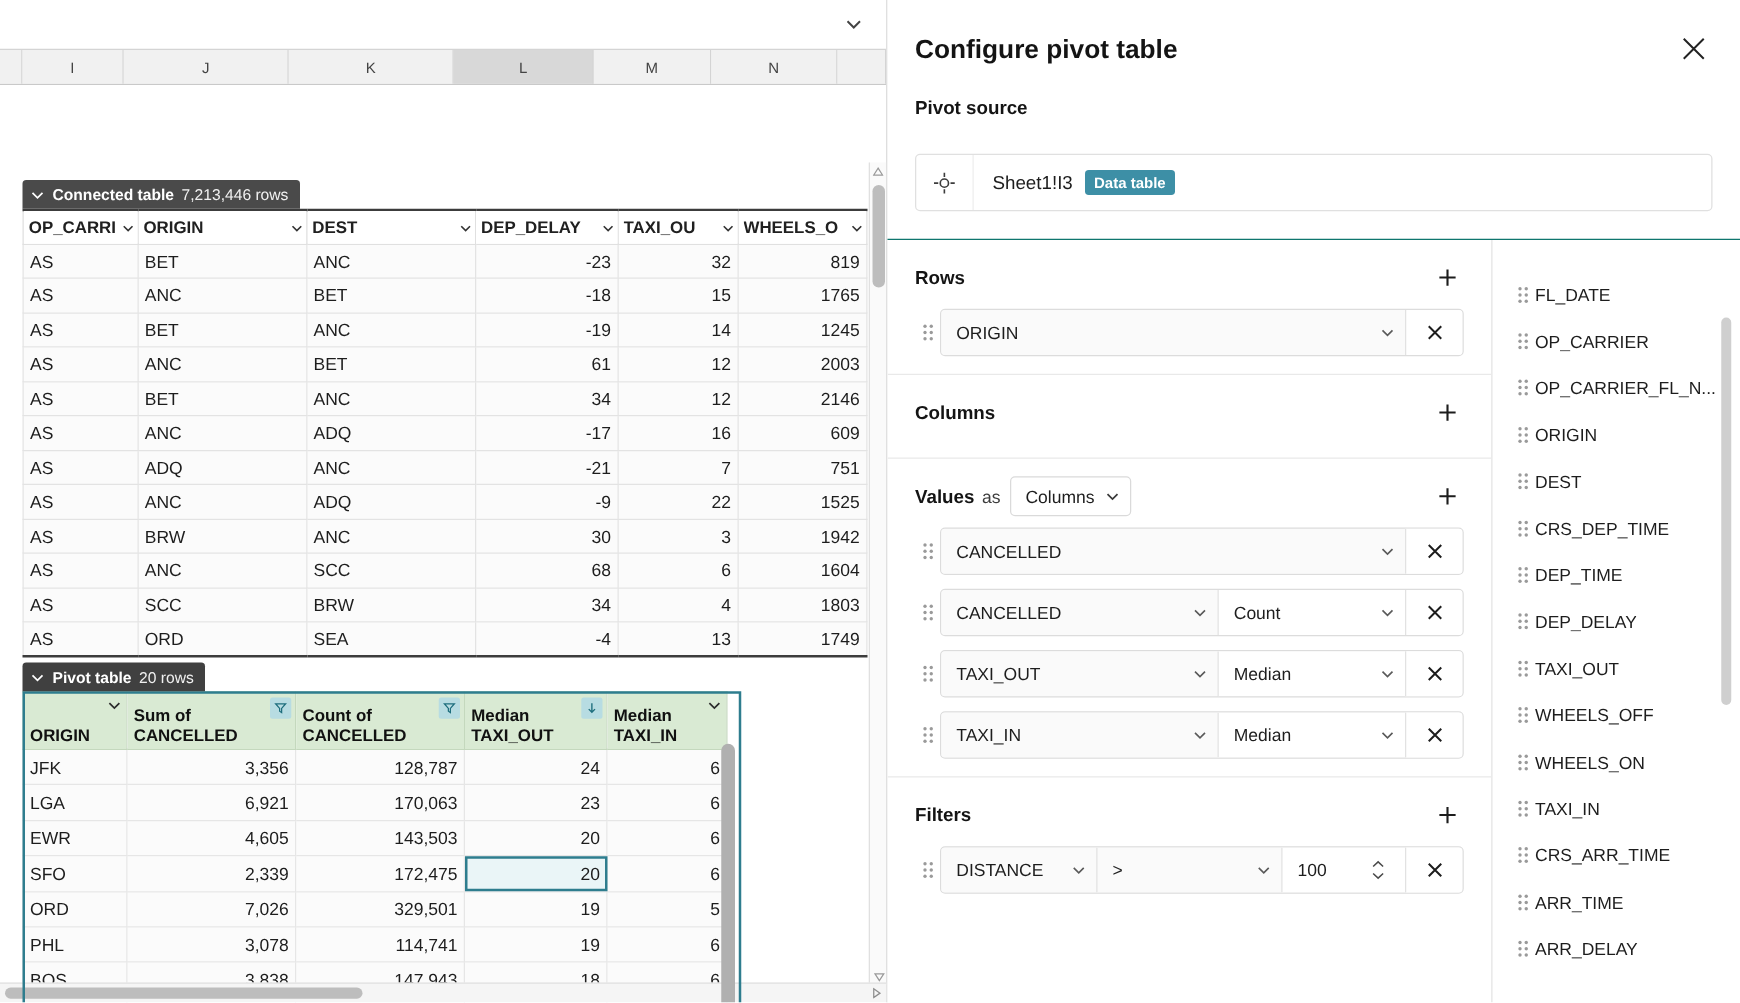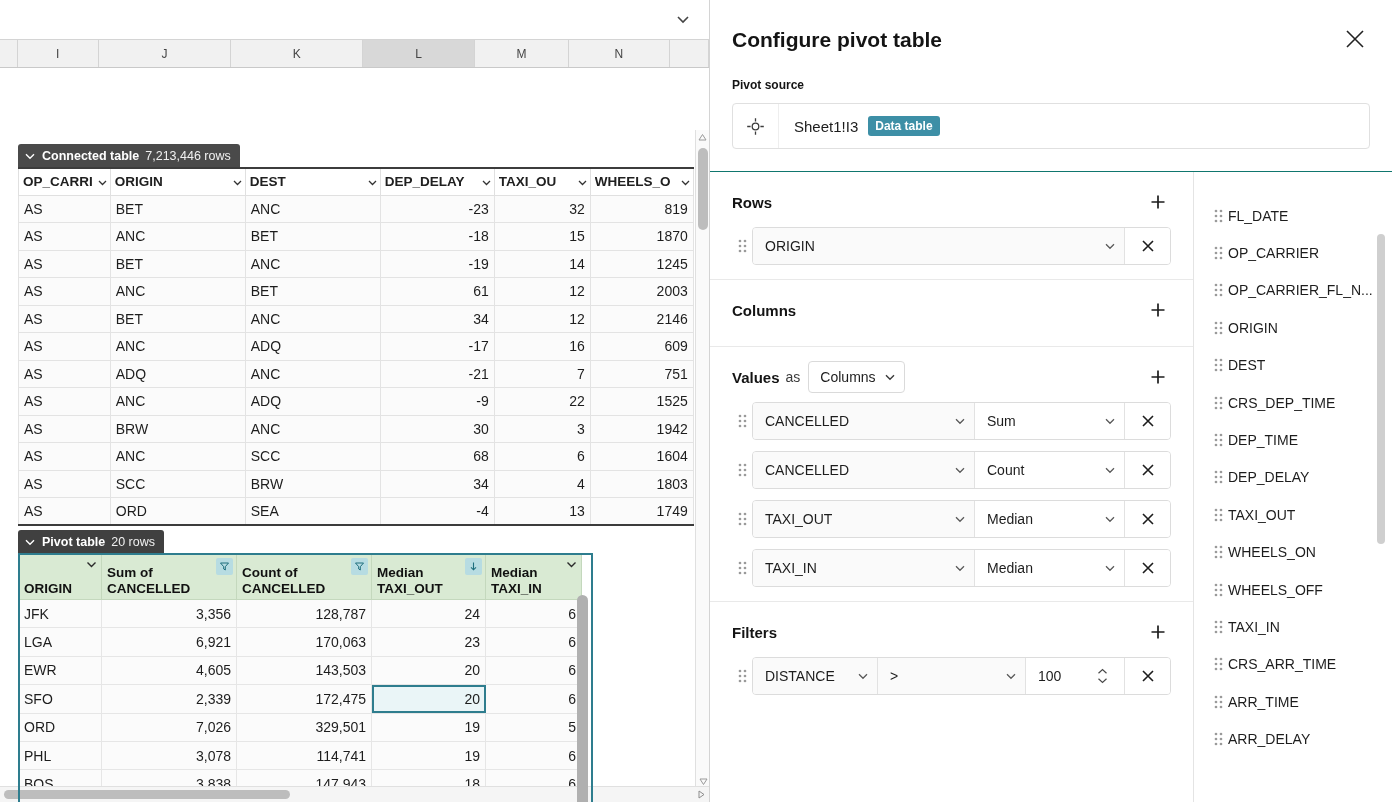--- a/index.html
+++ b/index.html
@@ -156,21 +156,21 @@
   }
 
   
   .panel { width: 682px; height: 802px; background: #ffffff; position: relative; display: flex; flex-direction: column; }
   .panel-head { height: 78px; position: relative; flex: 0 0 78px; }
   .panel-title { position: absolute; left: 22px; top: 28px; font-size: 21px; font-weight: 700; color: #141414; }
   .close-btn { position: absolute; right: 22px; top: 24px; width: 30px; height: 30px;
                display:flex; align-items:center; justify-content:center; cursor: pointer; }
 
   .src-block { padding: 0 22px; }
-  .src-label { font-size: 12px; font-weight: 700; color: #141414; margin-bottom: 11px; }
+  .src-label { font-size: 15px; font-weight: 700; color: #141414; margin-bottom: 28px; }
   .src-box {
     display: flex; align-items: center;
     height: 46px; border: 1px solid #e0e0e0; border-radius: 4px; background: #fff;
   }
   .src-icon { width: 46px; height: 100%; display:flex; align-items:center; justify-content:center;
               border-right: 1px solid #eee; }
   .src-txt { display:flex; align-items:center; gap: 10px; padding-left: 15px; }
   .src-name { font-size: 15px; color: #1d1d1d; }
   .badge { background: #3d8fa6; color: #fff; font-size: 12px; font-weight: 700;
            padding: 3px 7px; border-radius: 3px; }
@@ -353,21 +353,21 @@
                 <td class="num">-23</td>
                 <td class="num">32</td>
                 <td class="num">819</td>
               </tr>
               <tr>
                 <td>AS</td>
                 <td>ANC</td>
                 <td>BET</td>
                 <td class="num">-18</td>
                 <td class="num">15</td>
-                <td class="num">1870</td>
+                <td class="num">1765</td>
               </tr>
               <tr>
                 <td>AS</td>
                 <td>BET</td>
                 <td>ANC</td>
                 <td class="num">-19</td>
                 <td class="num">14</td>
                 <td class="num">1245</td>
               </tr>
               <tr>
@@ -719,28 +719,20 @@
                 </div>
                 <div class="pill">
                   <div class="seg grow">
                     <span class="cap">CANCELLED</span>
                     <span class="cv">
                       <svg width="12" height="12" viewBox="0 0 12 12">
                         <path d="M2 4.3l4 4 4-4" fill="none" stroke="#5a5a5a" stroke-width="1.3"></path>
                       </svg>
                     </span>
                   </div>
-                  <div class="seg divider val" style="width:150px">
-                    <span class="cap">Sum</span>
-                    <span class="cv">
-                      <svg width="12" height="12" viewBox="0 0 12 12">
-                        <path d="M2 4.3l4 4 4-4" fill="none" stroke="#5a5a5a" stroke-width="1.3"></path>
-                      </svg>
-                    </span>
-                  </div>
                   <div class="xbtn">
                     <svg width="16" height="16" viewBox="0 0 16 16">
                       <path d="M3 3l10 10M13 3L3 13" fill="none" stroke="#1d1d1d" stroke-width="1.6"></path>
                     </svg>
                   </div>
                 </div>
               </div>
               <div class="row-item">
                 <div class="drag">
                   <svg width="9" height="14" viewBox="0 0 9 14">
@@ -1032,34 +1024,34 @@
               <span class="drag">
                 <svg width="9" height="14" viewBox="0 0 9 14">
                   <circle cx="2" cy="2" r="1.35" fill="#9a9a9a"></circle>
                   <circle cx="7" cy="2" r="1.35" fill="#9a9a9a"></circle>
                   <circle cx="2" cy="7" r="1.35" fill="#9a9a9a"></circle>
                   <circle cx="7" cy="7" r="1.35" fill="#9a9a9a"></circle>
                   <circle cx="2" cy="12" r="1.35" fill="#9a9a9a"></circle>
                   <circle cx="7" cy="12" r="1.35" fill="#9a9a9a"></circle>
                 </svg>
               </span>
+              <span class="fname">WHEELS_OFF</span>
+            </div>
+            <div class="field-item">
+              <span class="drag">
+                <svg width="9" height="14" viewBox="0 0 9 14">
+                  <circle cx="2" cy="2" r="1.35" fill="#9a9a9a"></circle>
+                  <circle cx="7" cy="2" r="1.35" fill="#9a9a9a"></circle>
+                  <circle cx="2" cy="7" r="1.35" fill="#9a9a9a"></circle>
+                  <circle cx="7" cy="7" r="1.35" fill="#9a9a9a"></circle>
+                  <circle cx="2" cy="12" r="1.35" fill="#9a9a9a"></circle>
+                  <circle cx="7" cy="12" r="1.35" fill="#9a9a9a"></circle>
+                </svg>
+              </span>
               <span class="fname">WHEELS_ON</span>
-            </div>
-            <div class="field-item">
-              <span class="drag">
-                <svg width="9" height="14" viewBox="0 0 9 14">
-                  <circle cx="2" cy="2" r="1.35" fill="#9a9a9a"></circle>
-                  <circle cx="7" cy="2" r="1.35" fill="#9a9a9a"></circle>
-                  <circle cx="2" cy="7" r="1.35" fill="#9a9a9a"></circle>
-                  <circle cx="7" cy="7" r="1.35" fill="#9a9a9a"></circle>
-                  <circle cx="2" cy="12" r="1.35" fill="#9a9a9a"></circle>
-                  <circle cx="7" cy="12" r="1.35" fill="#9a9a9a"></circle>
-                </svg>
-              </span>
-              <span class="fname">WHEELS_OFF</span>
             </div>
             <div class="field-item">
               <span class="drag">
                 <svg width="9" height="14" viewBox="0 0 9 14">
                   <circle cx="2" cy="2" r="1.35" fill="#9a9a9a"></circle>
                   <circle cx="7" cy="2" r="1.35" fill="#9a9a9a"></circle>
                   <circle cx="2" cy="7" r="1.35" fill="#9a9a9a"></circle>
                   <circle cx="7" cy="7" r="1.35" fill="#9a9a9a"></circle>
                   <circle cx="2" cy="12" r="1.35" fill="#9a9a9a"></circle>
                   <circle cx="7" cy="12" r="1.35" fill="#9a9a9a"></circle>

